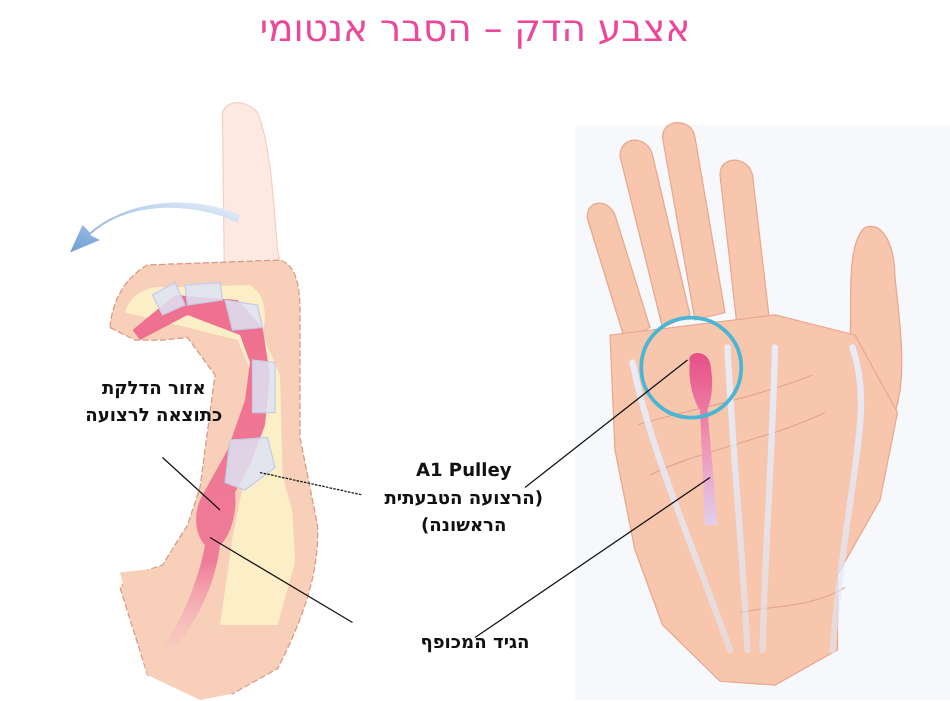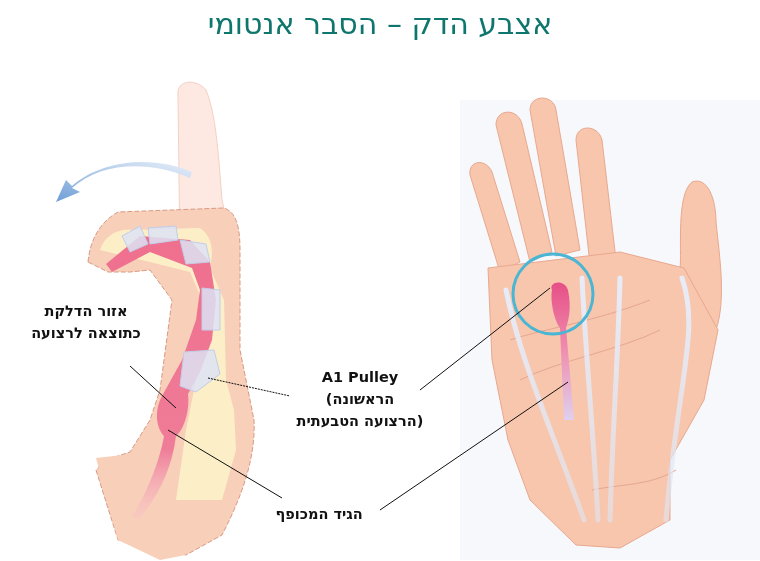--- a/index.html
+++ b/index.html
@@ -1,18 +1,18 @@
 <!DOCTYPE html>
 <html><head>
 <meta charset="utf-8">
 <style>
   html, body { margin: 0; padding: 0; background: #ffffff; }
   body { width: 760px; height: 561px; position: relative; overflow: hidden; font-family: "DejaVu Sans", "Liberation Sans", sans-serif; }
-  .title { position: absolute; left: 0; top: 6px; width: 760px; text-align: center; font-size: 30px; color: #0f766e; direction: rtl; font-family: "DejaVu Sans", sans-serif; }
-  .label { position: absolute; direction: rtl; text-align: center; font-weight: bold; font-size: 14.5px; line-height: 22px; color: #111; font-family: "DejaVu Sans", sans-serif; }
+  .title { position: absolute; left: 0; top: 6px; width: 760px; text-align: center; font-size: 30px; color: #ec4899; direction: rtl; font-family: "DejaVu Sans", sans-serif; }
+  .label { position: absolute; direction: rtl; text-align: center; font-weight: bold; font-size: 14.5px; line-height: 22px; color: #111; font-family: "DejaVu Sans", sans-serif; margin-left: 37px; }
   .label div { white-space: nowrap; }
   svg.art { position: absolute; left: 0; top: 0; }
 </style>
 </head>
 <body>
 
 <div class="title">אצבע הדק – הסבר אנטומי</div>
 
 <svg class="art" width="760" height="561" viewBox="0 0 760 561">
   <defs>
@@ -100,21 +100,21 @@
     <line x1="420" y1="390" x2="550" y2="288"></line>
     <line x1="380" y1="510" x2="568" y2="382"></line>
   </g>
 </svg>
 
 <div class="label" style="left:26px; top:300px; width:120px;">
   <div>אזור הדלקת</div>
   <div>כתוצאה לרצועה</div>
 </div>
 
-<div class="label" style="left:292px; top:366px; width:136px;">
+<div class="label" style="left:266px; top:366px; width:136px;">
   <div>A1 Pulley</div>
+  <div>(הרצועה הטבעתית</div>
   <div>הראשונה)</div>
-  <div>(הרצועה הטבעתית</div>
 </div>
 
-<div class="label" style="left:264px; top:503px; width:110px;">
+<div class="label" style="left:288px; top:503px; width:110px;">
   <div>הגיד המכופף</div>
 </div>
 
 </body></html>

